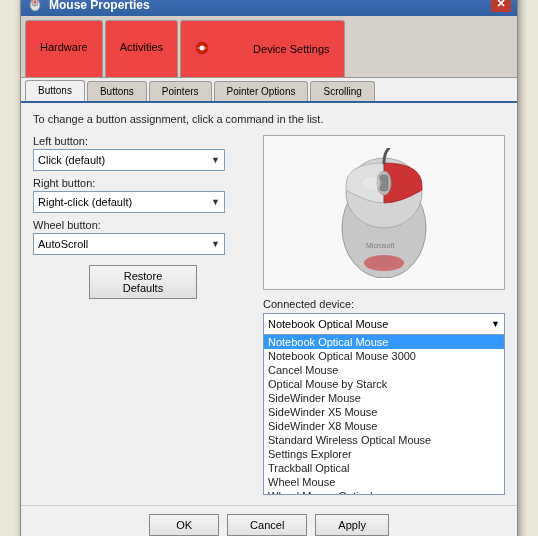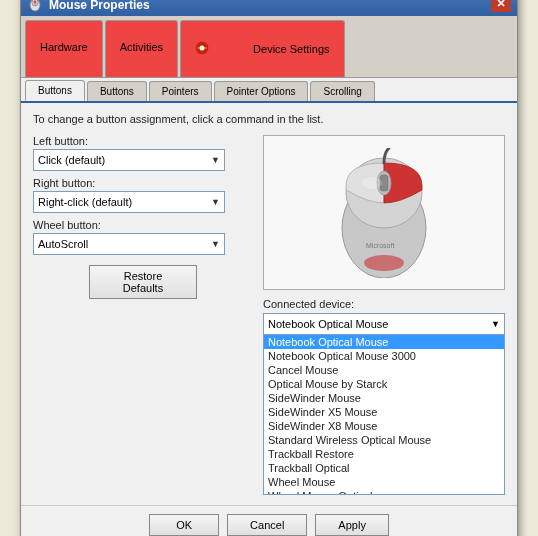--- a/index.html
+++ b/index.html
@@ -348,21 +348,21 @@
 
         <div class="dropdown-list">
           <div class="dropdown-item selected-item">Notebook Optical Mouse</div>
           <div class="dropdown-item">Notebook Optical Mouse 3000</div>
           <div class="dropdown-item">Cancel Mouse</div>
           <div class="dropdown-item">Optical Mouse by Starck</div>
           <div class="dropdown-item">SideWinder Mouse</div>
           <div class="dropdown-item">SideWinder X5 Mouse</div>
           <div class="dropdown-item">SideWinder X8 Mouse</div>
           <div class="dropdown-item">Standard Wireless Optical Mouse</div>
-          <div class="dropdown-item">Trackball Restore</div>
+          <div class="dropdown-item">Settings Explorer</div>
           <div class="dropdown-item">Trackball Optical</div>
           <div class="dropdown-item">Wheel Mouse</div>
           <div class="dropdown-item">Wheel Mouse Optical</div>
         </div>
       </div>
     </div>
   </div>
 
   <div class="bottom-buttons">
     <button class="btn">OK</button>

